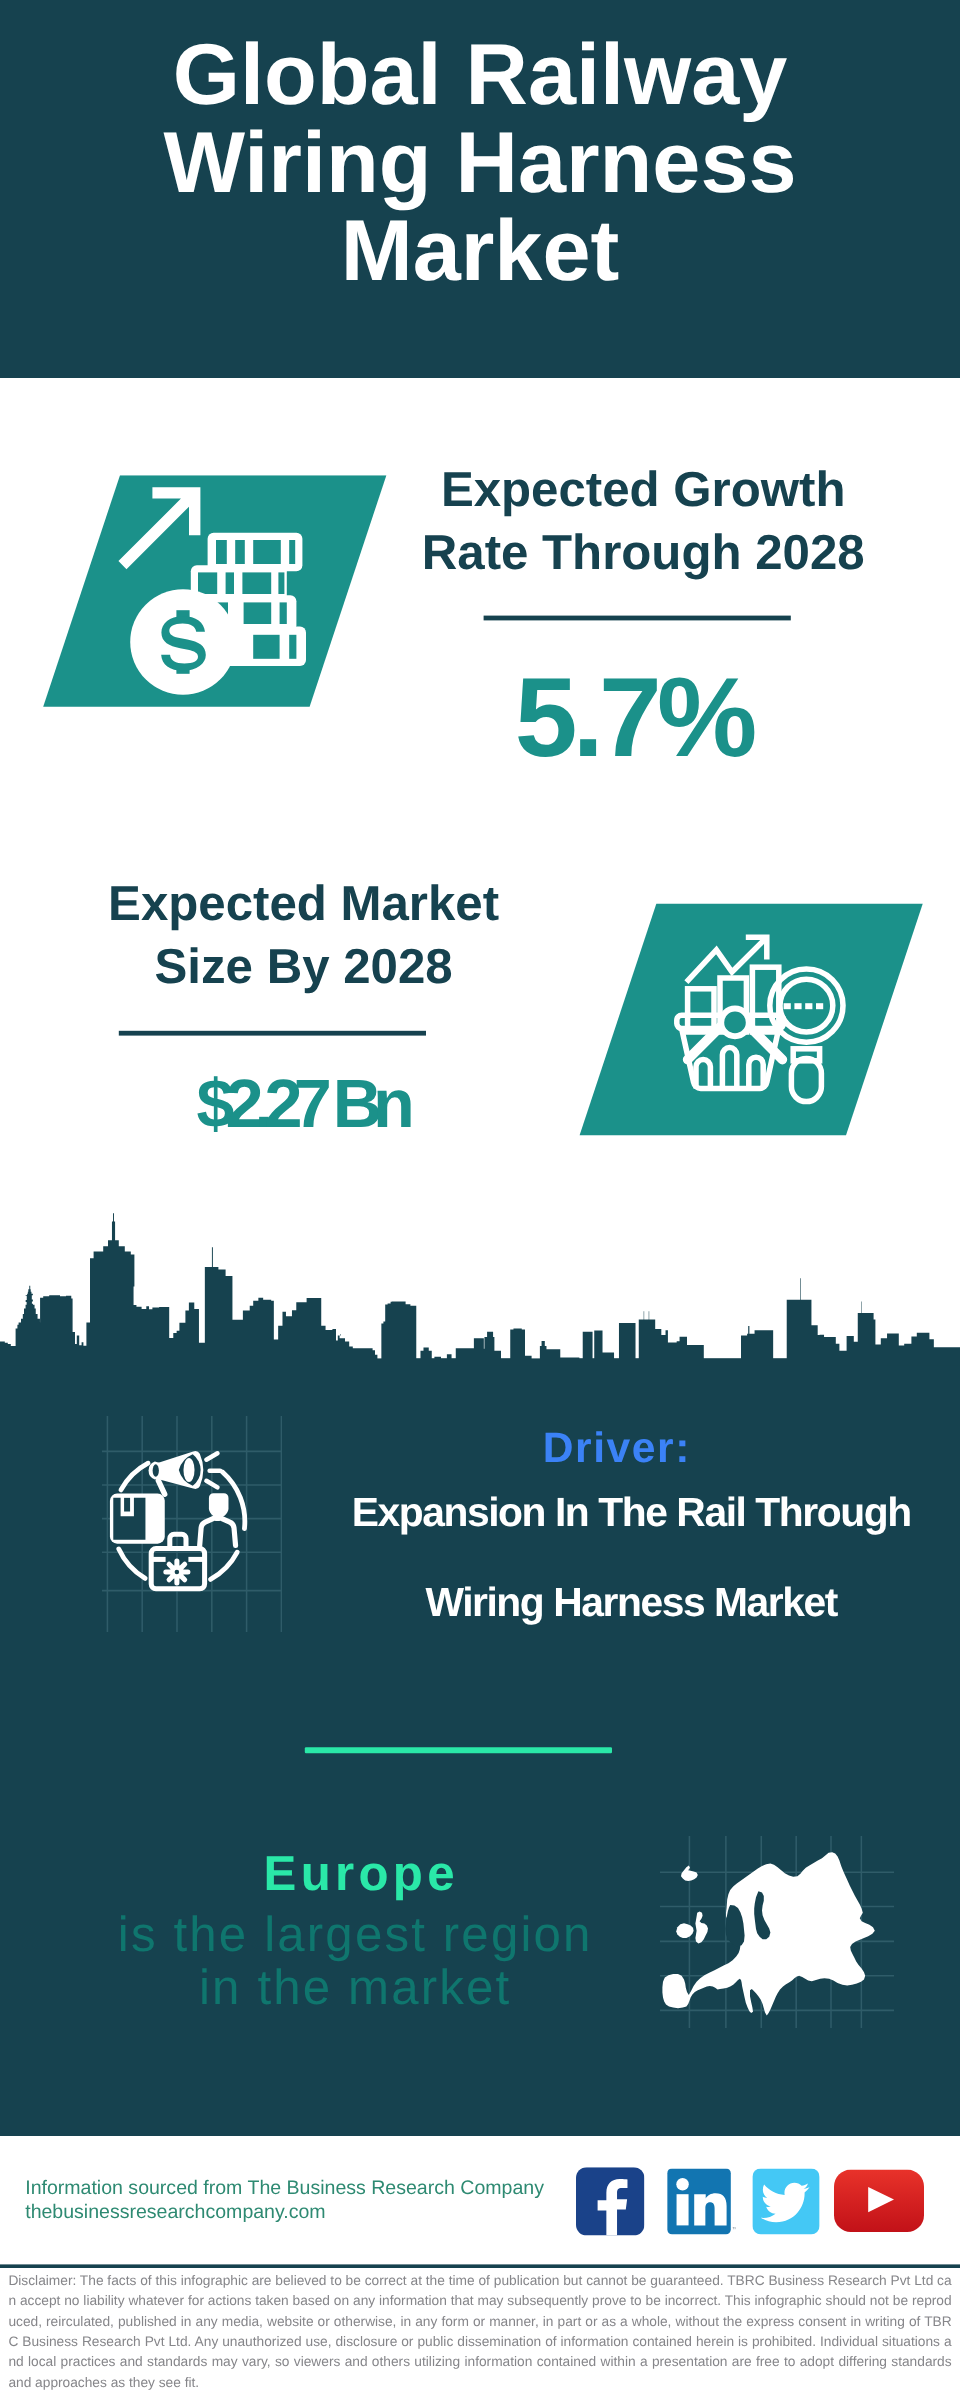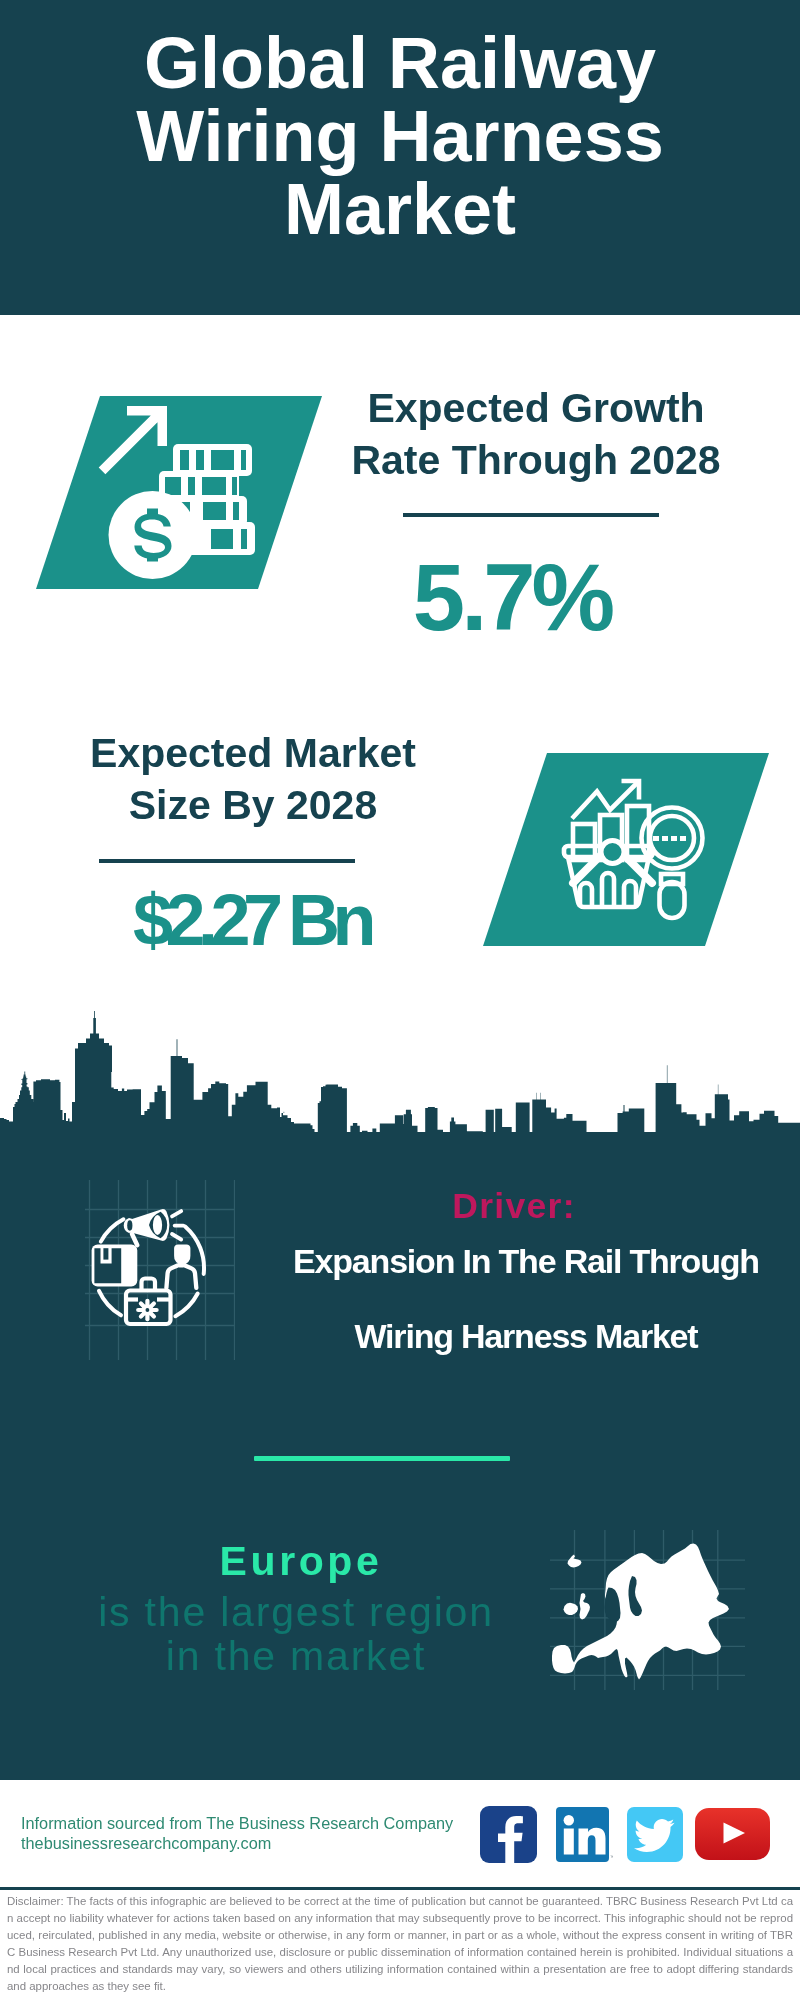--- a/index.html
+++ b/index.html
@@ -13,27 +13,27 @@
   .hdr-title{position:absolute;left:0;top:27px;width:800px;color:#ffffff;
        font-size:72px;line-height:73px;font-weight:bold;text-align:center;}
 
   
   .icon-para{position:absolute;}
   .stat-head{position:absolute;color:#16424f;font-size:41px;line-height:52px;
        font-weight:bold;text-align:center;white-space:nowrap;}
   .rule{position:absolute;background:#16424f;height:4px;}
   .stat-val{position:absolute;color:#1b918a;font-weight:bold;text-align:center;white-space:nowrap;}
   .stat-val.v1{font-size:94px;line-height:94px;letter-spacing:-4px;}
-  .stat-val.v2{font-size:72px;line-height:85px;letter-spacing:-7.5px;}
+  .stat-val.v2{font-size:57px;line-height:85px;letter-spacing:-7.5px;}
 
   
   .darkband{position:absolute;left:0;top:1132px;width:800px;height:648px;background:#16424f;}
   .skyline{position:absolute;left:0;top:1008px;width:800px;height:130px;display:block;}
 
-  .drv-label{position:absolute;color:#be185d;font-size:35.5px;line-height:37px;
+  .drv-label{position:absolute;color:#3b82f6;font-size:35.5px;line-height:37px;
        font-weight:bold;text-align:center;letter-spacing:1.3px;}
   .drv-text{position:absolute;color:#ffffff;font-size:34px;line-height:37.5px;
        font-weight:bold;text-align:center;white-space:nowrap;letter-spacing:-1.2px;}
   .grule{position:absolute;background:#2ae8a8;height:5px;border-radius:1px;}
 
   .reg-name{position:absolute;color:#2ae8a8;font-size:41px;line-height:44px;
        font-weight:bold;text-align:center;letter-spacing:3.6px;}
   .reg-text{position:absolute;color:#0f766e;font-size:41px;line-height:44px;
        font-weight:normal;text-align:center;white-space:nowrap;letter-spacing:1.8px;}
 
@@ -97,21 +97,21 @@
         </g>
       </g>
     </g>
   </svg>
 
   <div class="stat-head" style="left:336px;top:382px;width:400px">
     <span>Expected Growth</span><br>
     <span>Rate Through 2028</span>
   </div>
   <div class="rule" style="left:403px;top:513px;width:256px"></div>
-  <div class="stat-val v1" style="left:312px;top:551px;width:400px">5.7%</div>
+  <div class="stat-val v1" style="left:328px;top:551px;width:400px">5.7%</div>
 
   <div class="stat-head" style="left:53px;top:727px;width:400px">
     <span>Expected Market</span><br>
     <span>Size By 2028</span>
   </div>
   <div class="rule" style="left:99px;top:859px;width:256px"></div>
   <div class="stat-val v2" style="left:51px;top:878px;width:400px">$2.27 Bn</div>
 
   <div class="darkband"></div>
   <svg class="skyline" viewBox="0 1008 800 130">

